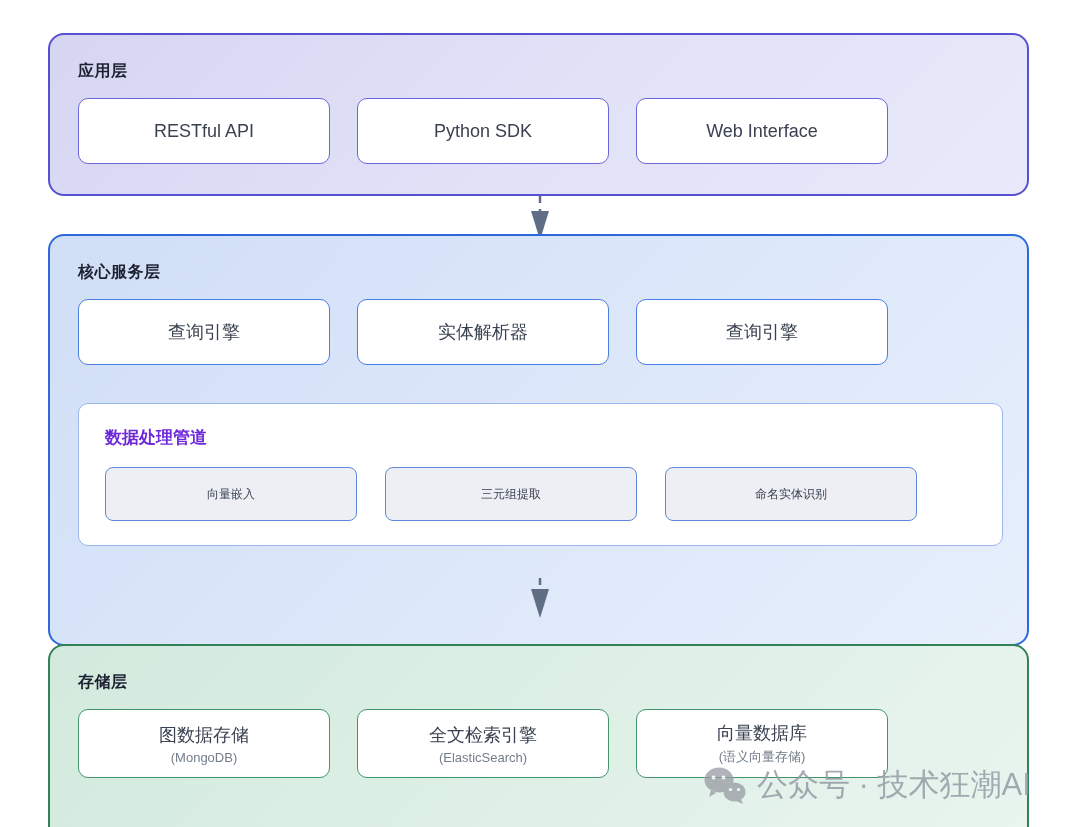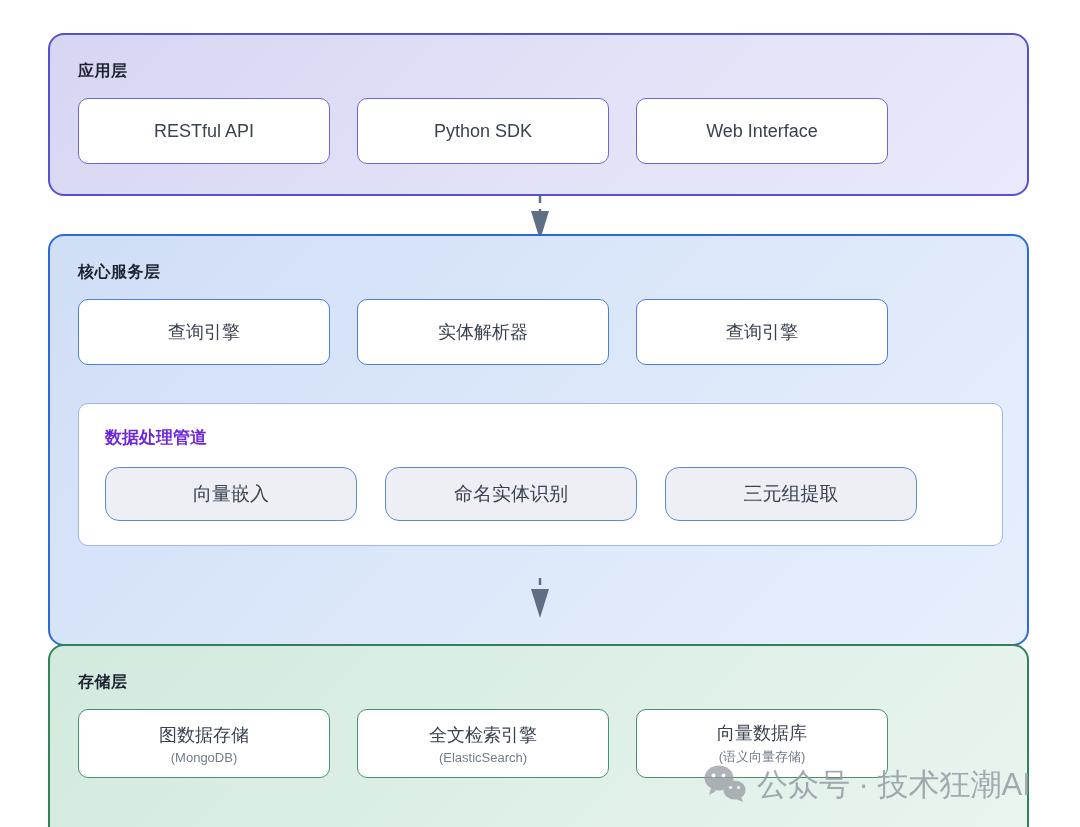--- a/index.html
+++ b/index.html
@@ -90,36 +90,36 @@
     font-size: 17px;
     line-height: 24px;
     font-weight: bold;
     color: #6d28d9;
   }
   .pipeline .row { margin-top: 17px; gap: 28px; }
   .pipeline .box {
     height: 54px;
     background: #edeff4;
     border: 1.5px solid #5d89dd;
-    border-radius: 14px;
-    font-size: 19px;
+    border-radius: 8px;
+    font-size: 12px;
   }
   .arrow {
     position: absolute;
     left: 529px;
     width: 22px;
   }
   .arrow-1 { top: 196px; height: 46px; }
   .arrow-2 { top: 578px; height: 42px; }
   .watermark {
     position: absolute;
     left: 703px;
     top: 764px;
     display: flex;
-    align-items: flex-start;
+    align-items: flex-end;
     gap: 10px;
     color: rgba(148, 155, 164, 0.85);
     font-size: 31px;
     white-space: nowrap;
   }
   .watermark svg { opacity: 0.75; }
 </style>
 </head>
 <body>
 
@@ -161,24 +161,24 @@
       </div>
     </div>
 
     <div class="pipeline">
       <h3 class="pipeline-title">数据处理管道</h3>
       <div class="row">
         <div class="box">
           <span>向量嵌入</span>
         </div>
         <div class="box">
-          <span>命名实体识别</span>
+          <span>三元组提取</span>
         </div>
         <div class="box">
-          <span>三元组提取</span>
+          <span>命名实体识别</span>
         </div>
       </div>
     </div>
   </section>
 
   <div class="arrow arrow-2">
     <svg width="22" height="42" viewBox="0 0 22 42">
       <line x1="11" y1="0" x2="11" y2="38" stroke="#5f6e85" stroke-width="2.5" stroke-dasharray="7 6"></line>
       <polygon points="2,11 20,11 11,40" fill="#5f6e85"></polygon>
     </svg>

